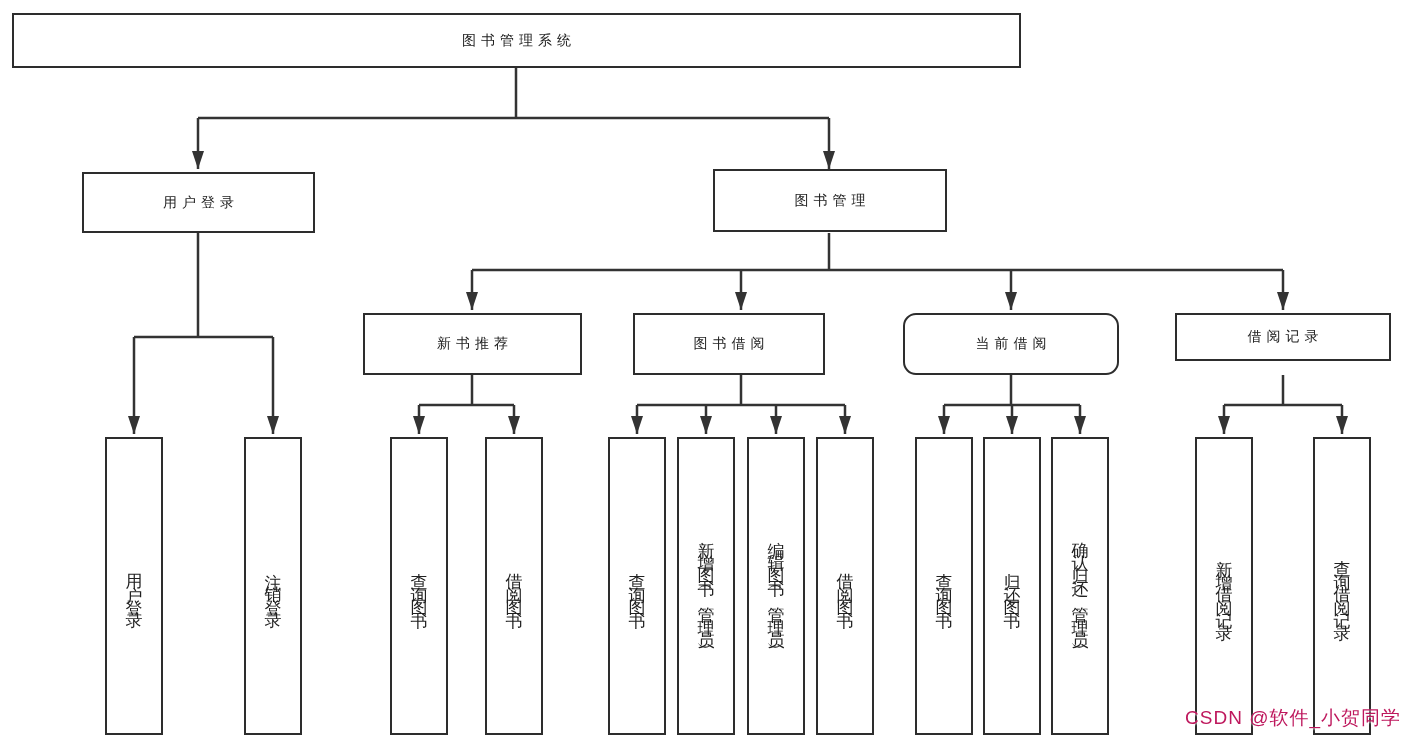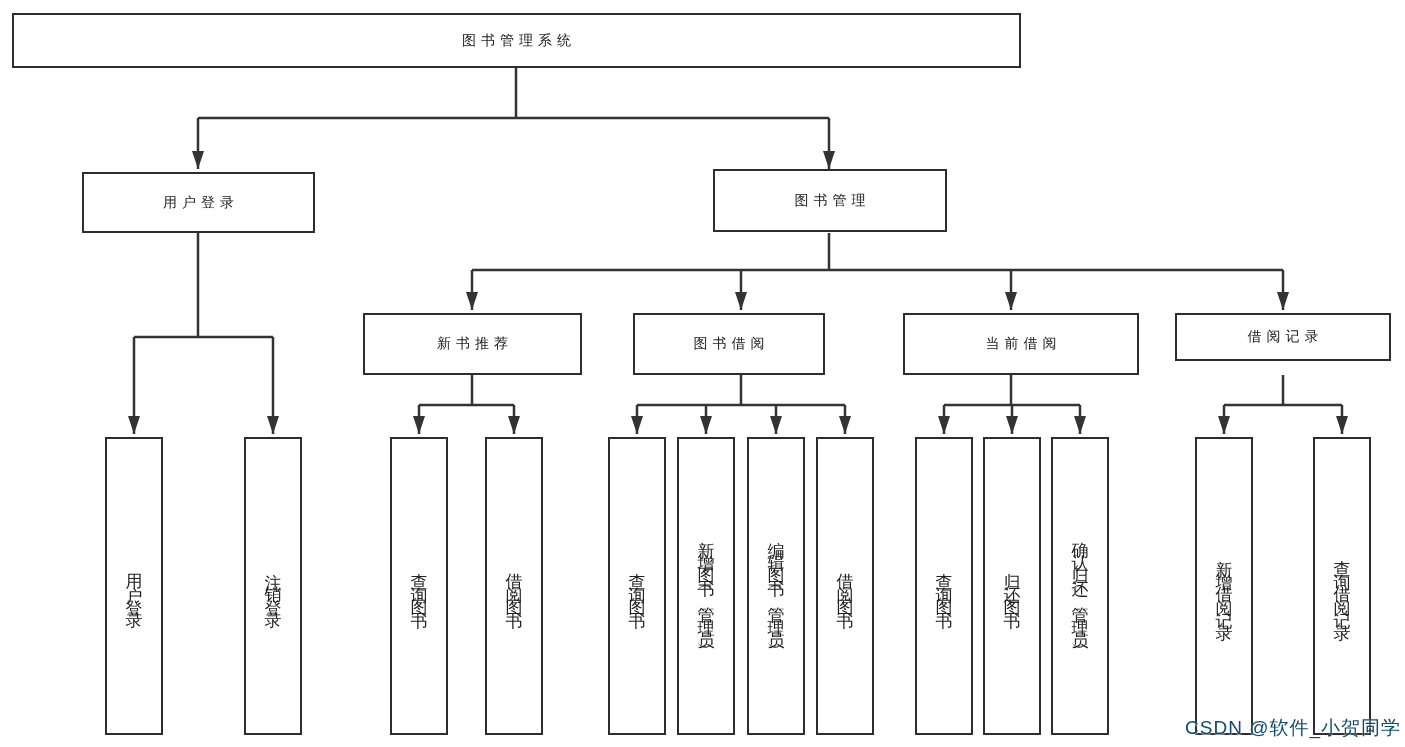--- a/index.html
+++ b/index.html
@@ -42,24 +42,24 @@
     writing-mode: vertical-rl;
     text-orientation: mixed;
     font-size: 17px;
     letter-spacing: 13px;
     white-space: nowrap;
     color: #212121;
   }
   #watermark {
     position: absolute;
     right: 4px;
-    bottom: 6px;
+    bottom: 16px;
     font-size: 19px;
     letter-spacing: 1px;
-    color: #0c4a6e;
+    color: #be185d;
     text-shadow: 0 1px 2px rgba(255,255,255,0.9);
     z-index: 5;
     white-space: nowrap;
   }
   path.conn {
     stroke: #333333;
     stroke-width: 2.5;
     fill: none;
   }
 </style>
@@ -119,21 +119,21 @@
   <div class="box h" style="left:713px; top:169px; width:234px; height:63px;">
     <span>图书管理</span>
   </div>
 
   <div class="box h" style="left:363px; top:313px; width:219px; height:62px;">
     <span>新书推荐</span>
   </div>
   <div class="box h" style="left:633px; top:313px; width:192px; height:62px;">
     <span>图书借阅</span>
   </div>
-  <div class="box h" style="left:903px; top:313px; width:236px; height:62px;">
+  <div class="box h" style="left:903px; top:313px; width:216px; height:62px;border-radius:13px;">
     <span>当前借阅</span>
   </div>
   <div class="box h" style="left:1175px; top:313px; width:216px; height:48px;text-align:center;">
     <span>借阅记录</span>
   </div>
 
   <div class="box v" style="left:105px; top:437px; width:58px; height:298px;">
     <span>用户登录</span>
   </div>
   <div class="box v" style="left:244px; top:437px; width:58px; height:298px;">

